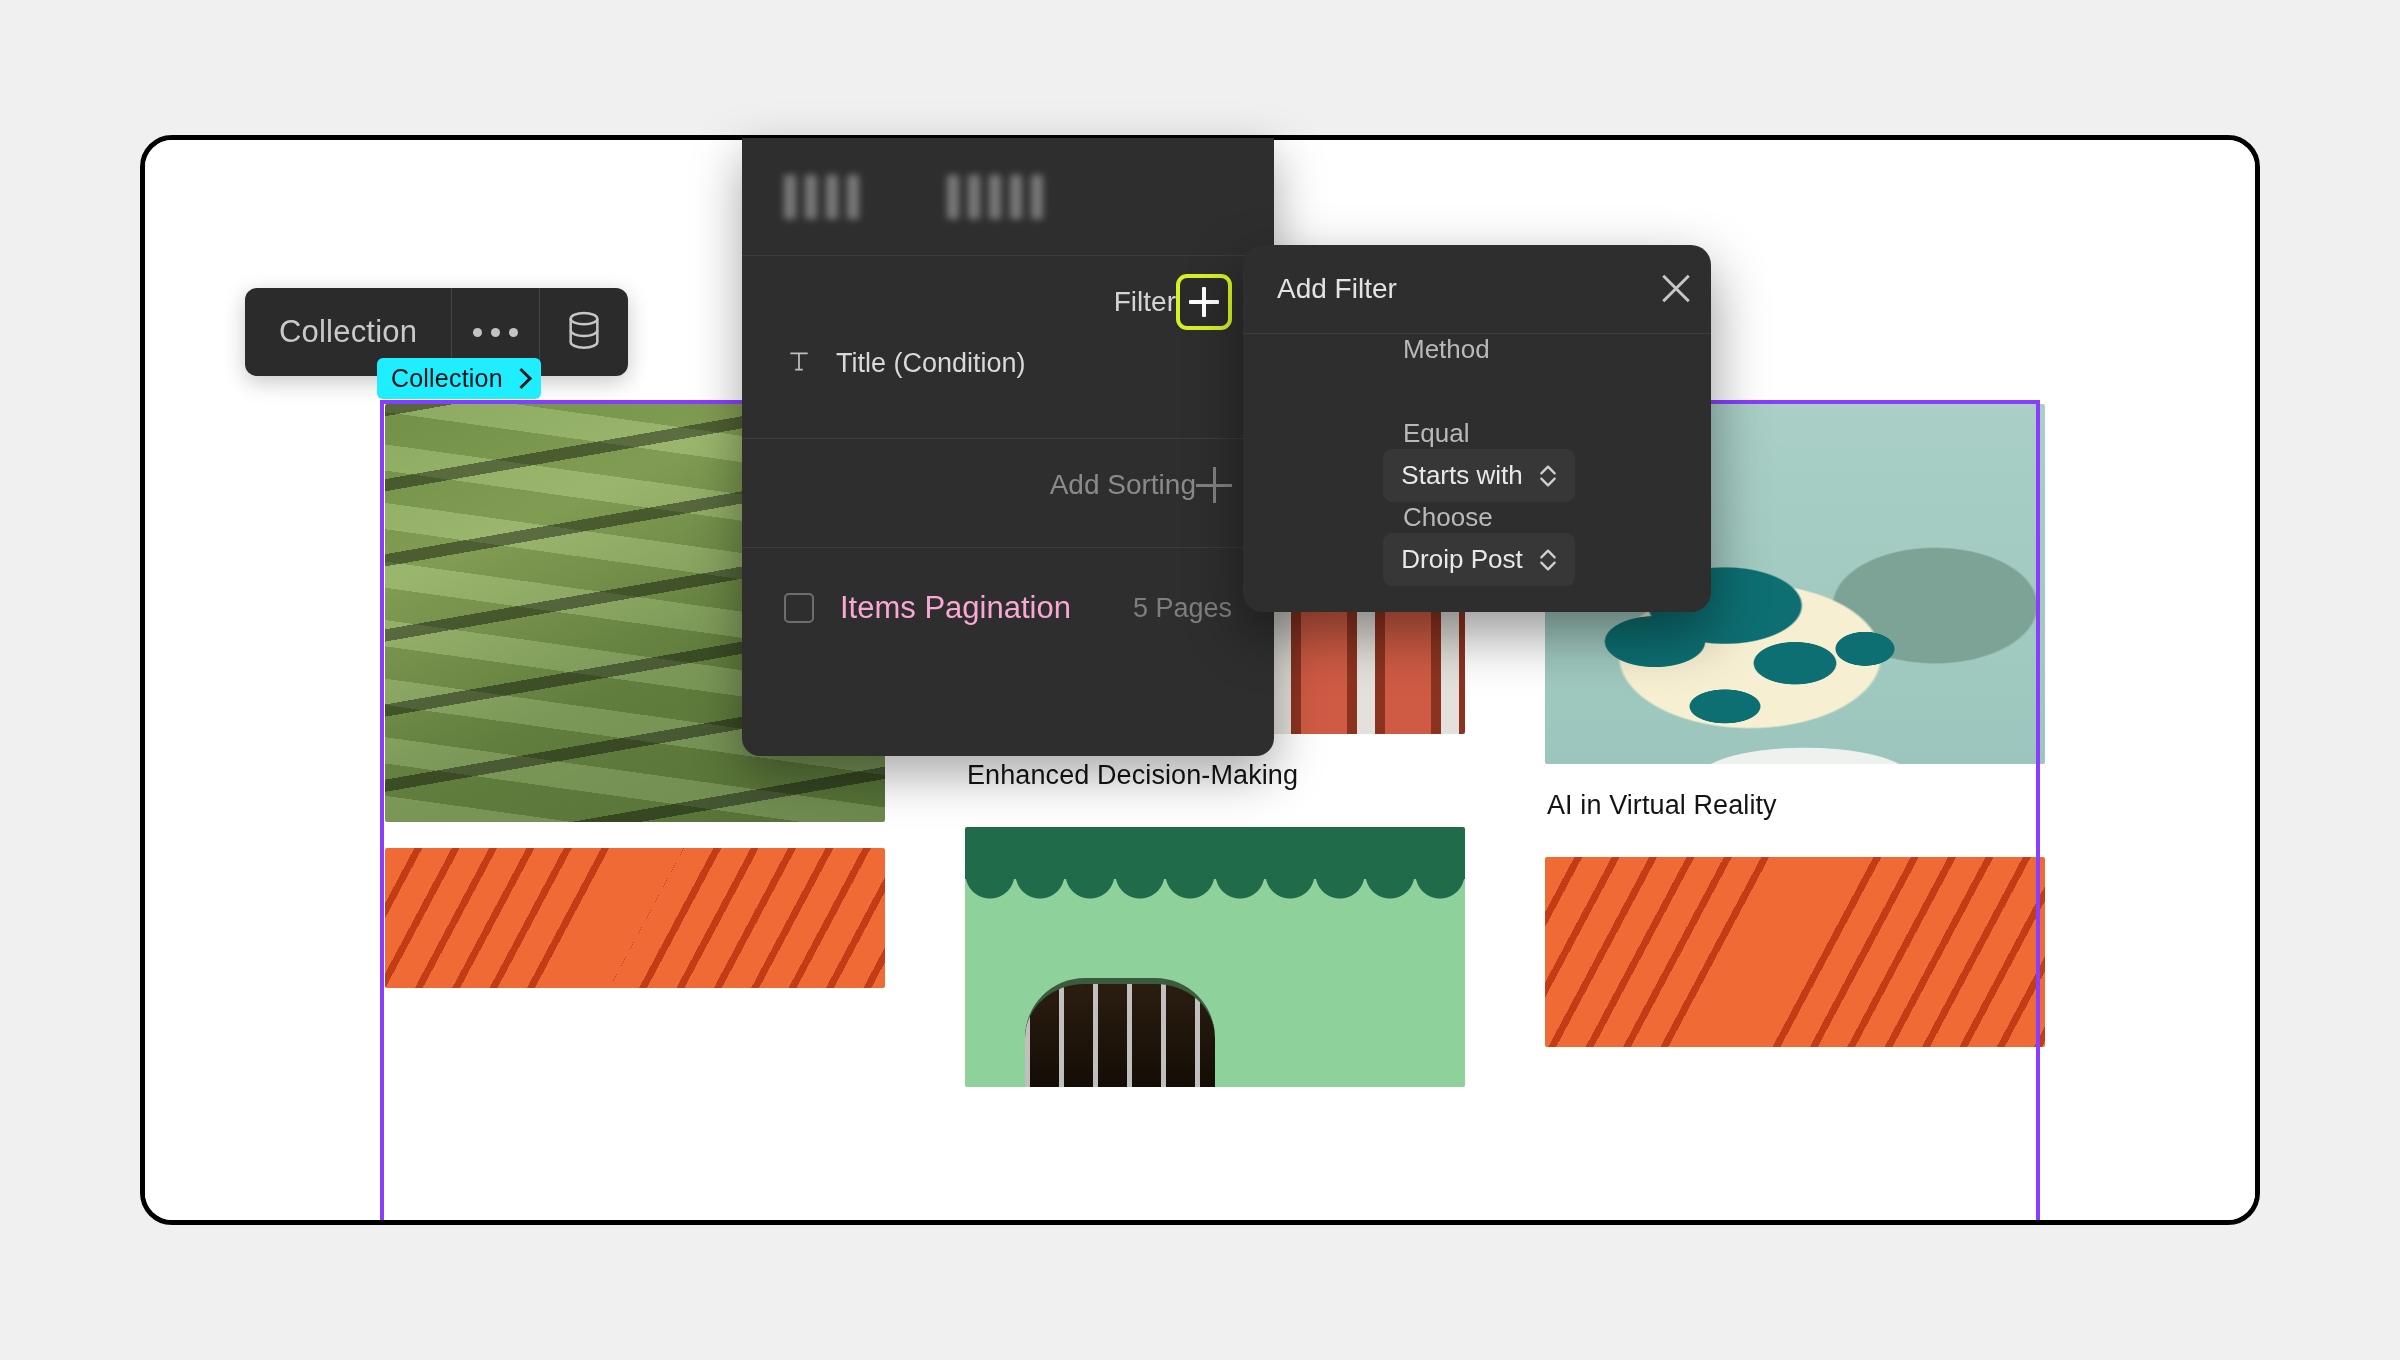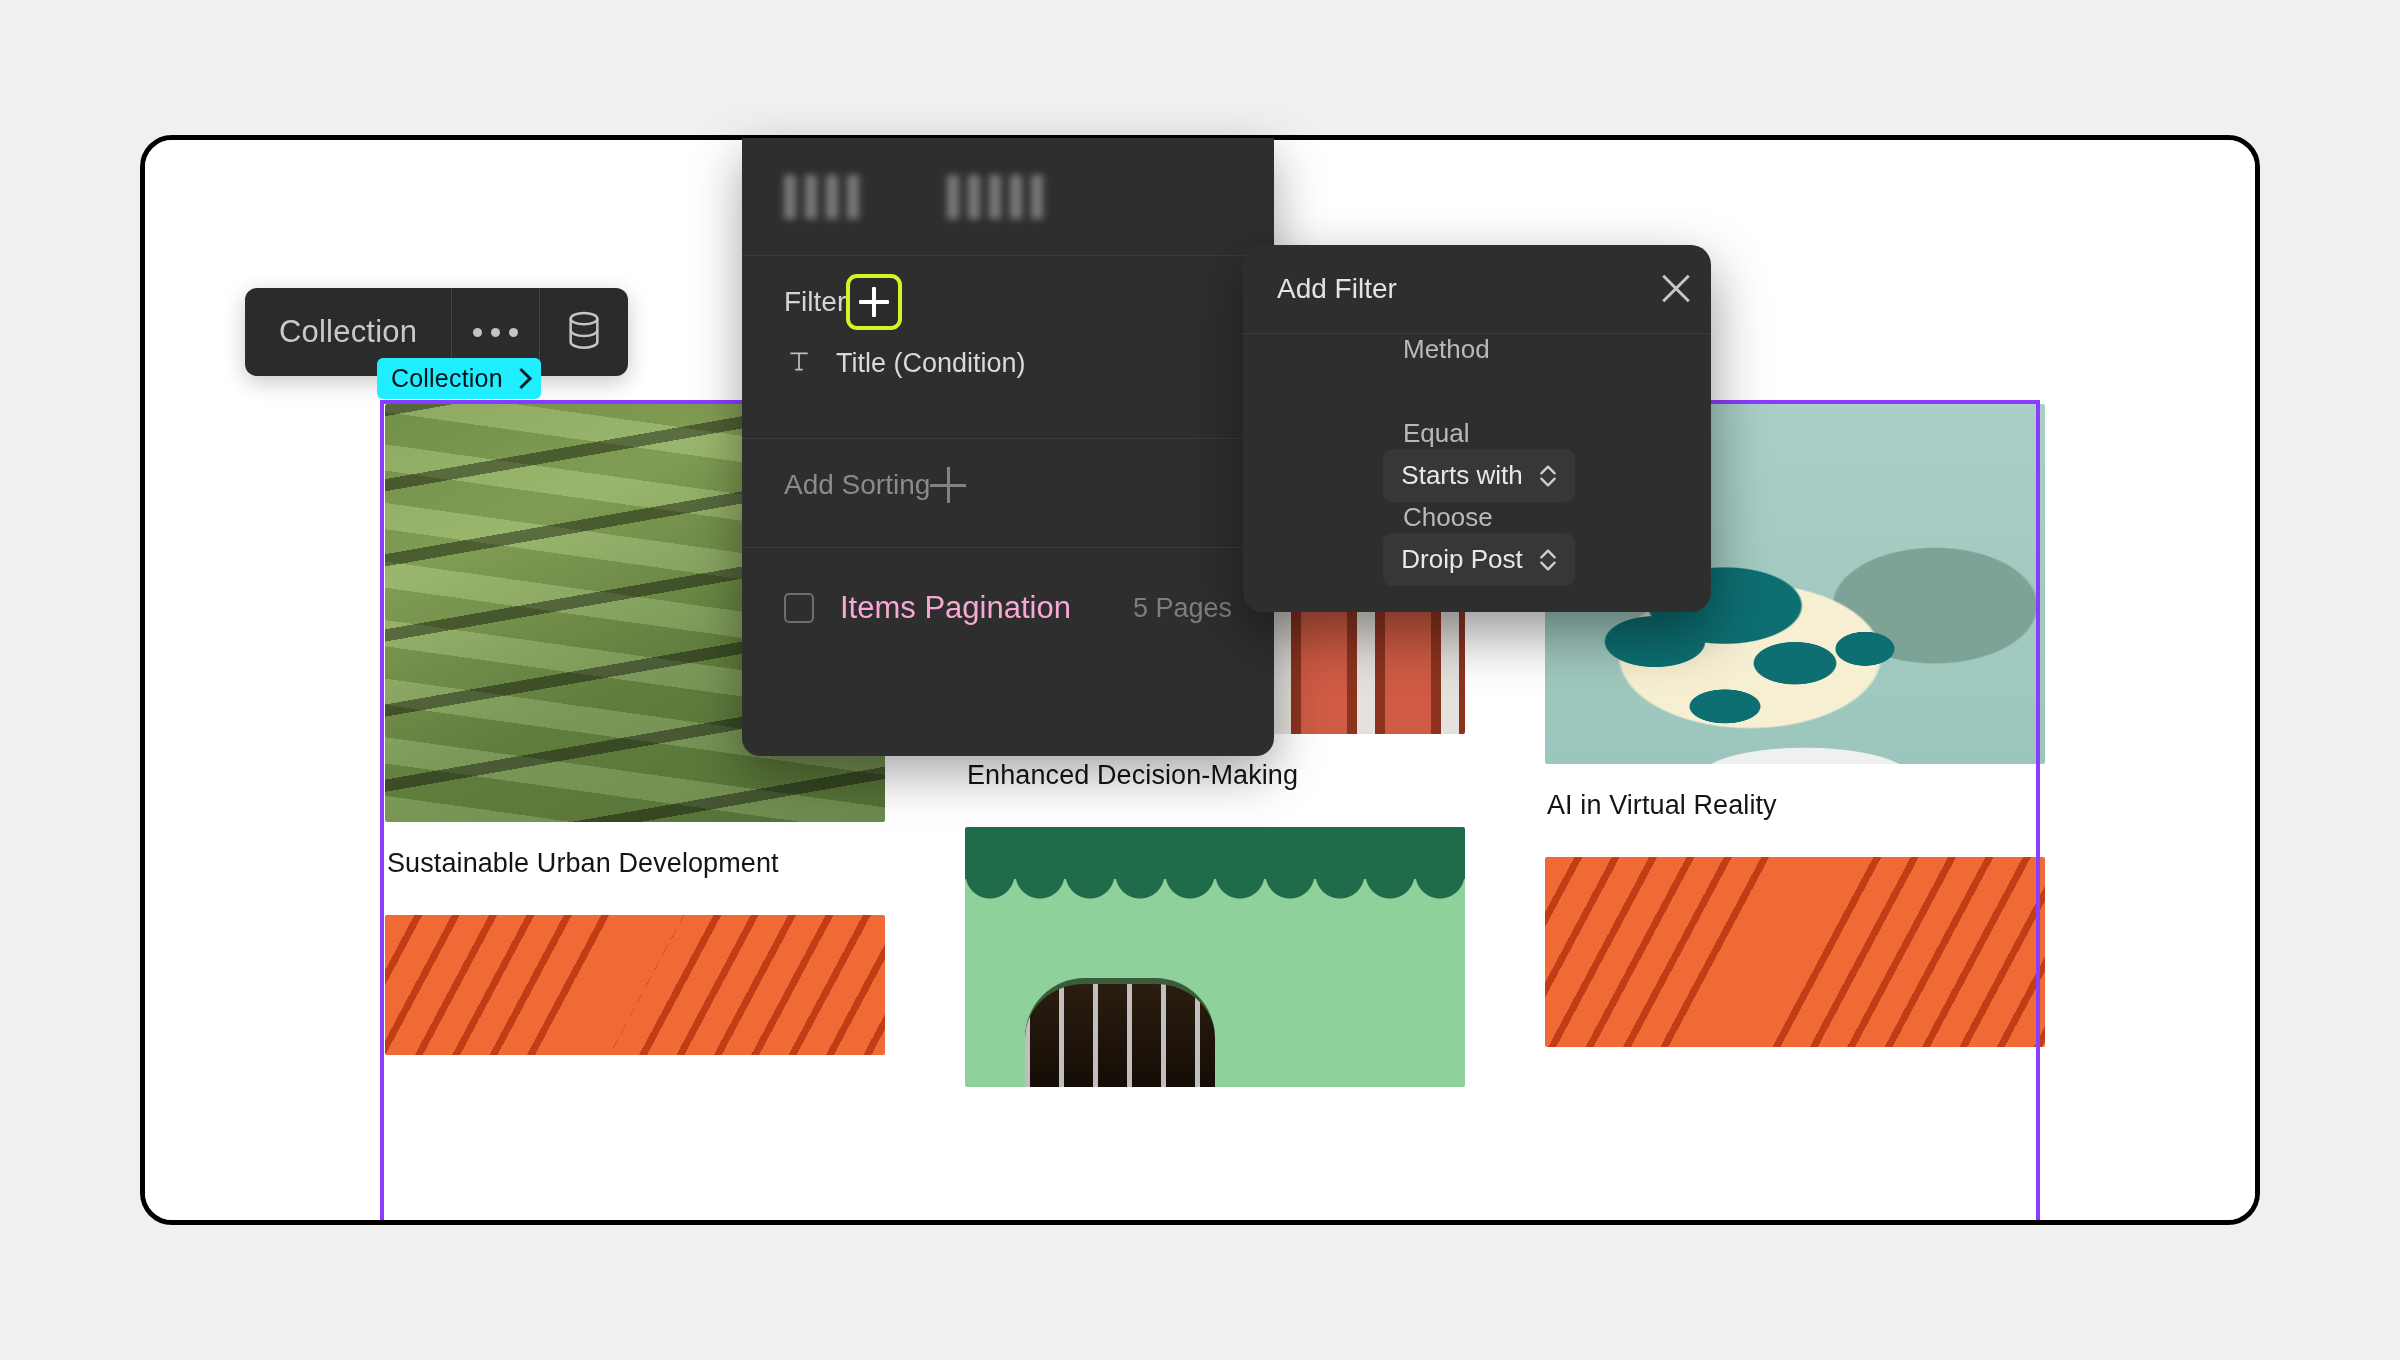--- a/index.html
+++ b/index.html
@@ -183,21 +183,21 @@
     display: flex; align-items: center; gap: 88px;
     padding: 0 42px;
     border-bottom: 1px solid #3c3c3c;
   }
   .blur-bars { display:flex; gap: 9px; filter: blur(3.5px); opacity:.55; }
   .blur-bars span { display:block; width: 12px; height: 44px; background: #b4b4b4; border-radius: 1px; }
 
   .panel-section { padding: 0 42px; }
   .section-head {
     height: 92px;
-    display: flex; align-items: center; justify-content: flex-start;
+    display: flex; align-items: center; justify-content: flex-end;
   }
   .section-head .h-label { color: #d4d4d4; font-size: 28px; }
   .section-head .h-label.dim { color: #8a8a8a; }
 
   #add-filter-plus {
     width: 56px; height: 56px;
     border-radius: 11px;
     background: #2b2b2b;
     border: 4px solid #D6F226;
     display:flex; align-items:center; justify-content:center;
@@ -287,21 +287,20 @@
 </head>
 <body>
 
 <div id="app-window">
 
   <div id="canvas">
 
     <div class="grid-col" id="col-1">
       <div class="card">
         <div class="thumb img-seats" style="height:418px"></div>
-        <div class="title">Sustainable Urban Development</div>
       </div>
       <div class="card">
         <div class="thumb img-orangeroof" style="height:140px"></div>
       </div>
     </div>
 
     <div class="grid-col" id="col-2">
       <div class="card">
         <div class="thumb img-colonnade" style="height:330px"></div>
         <div class="title">Enhanced Decision-Making</div>

